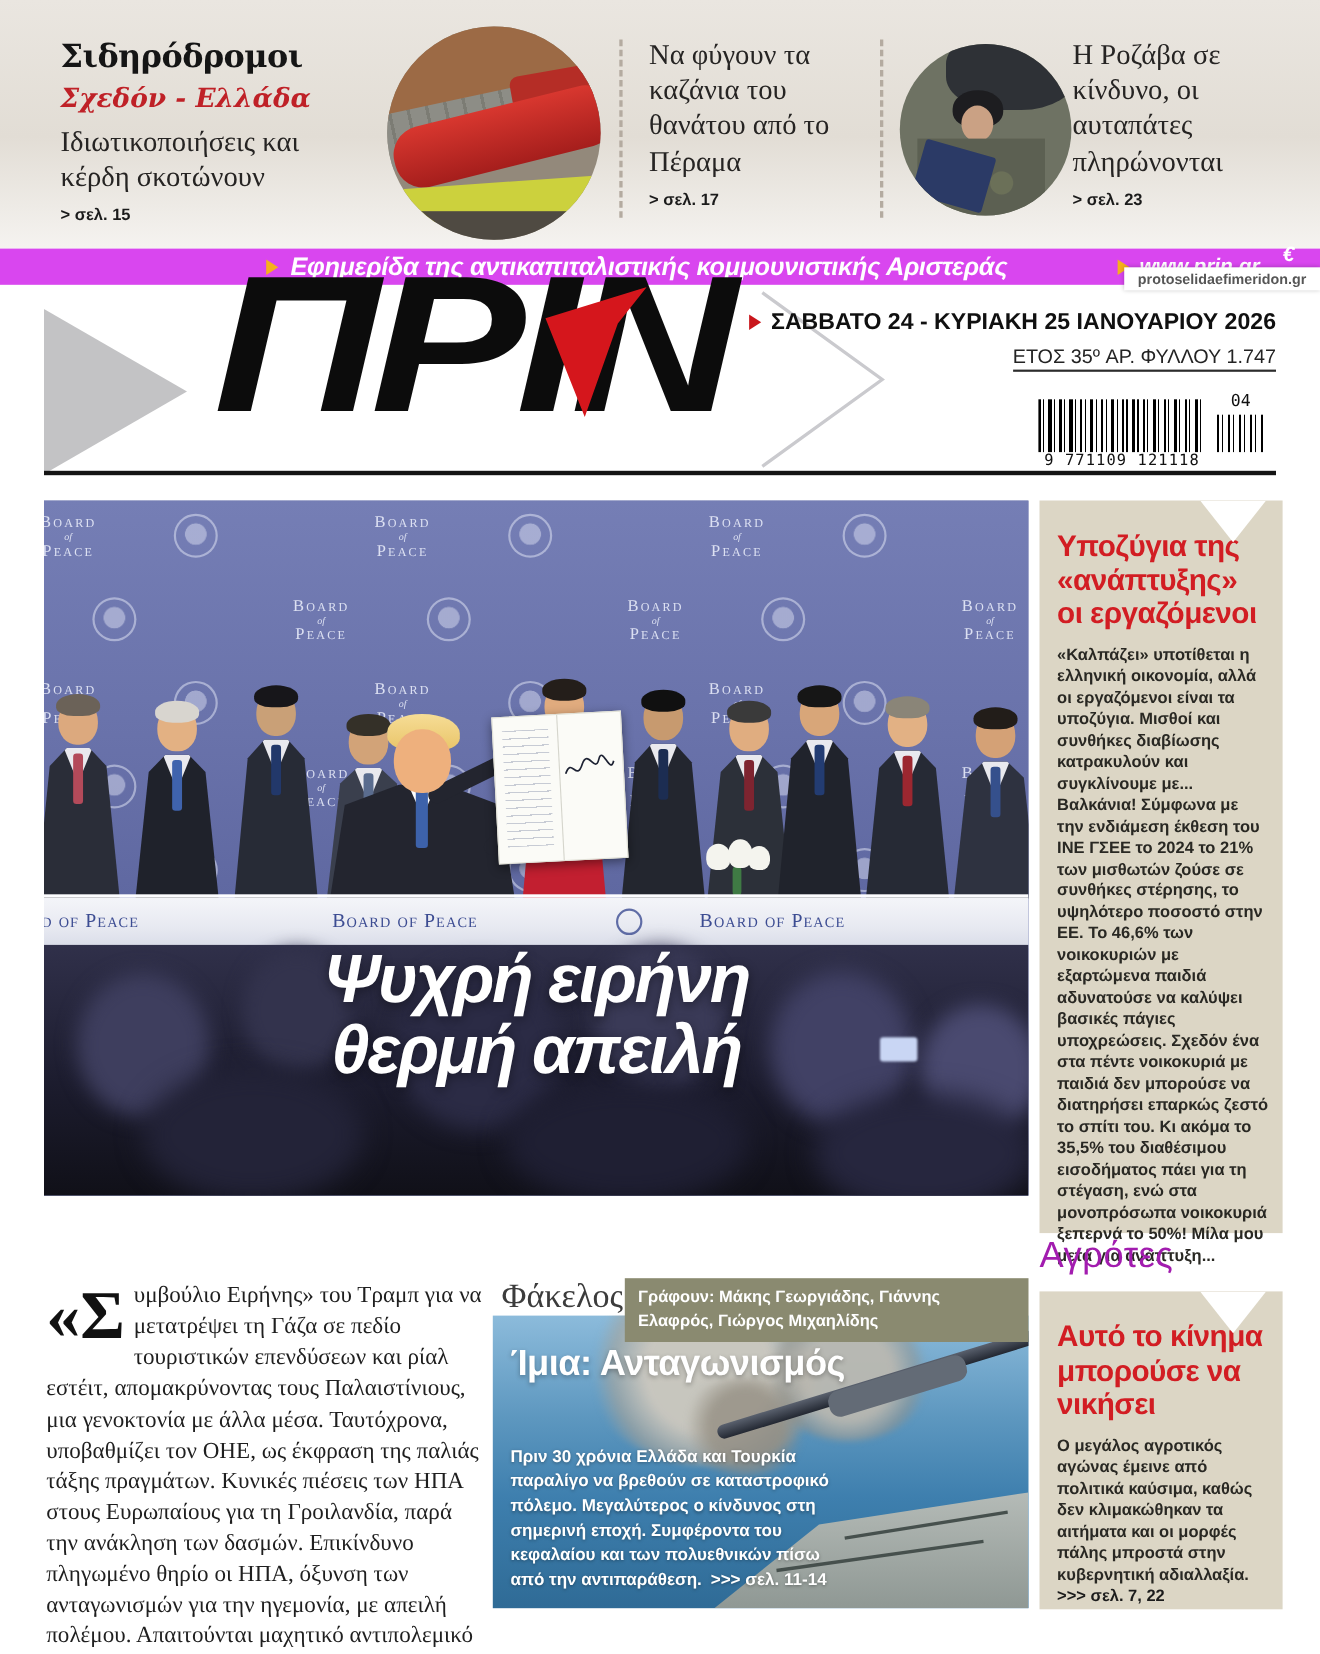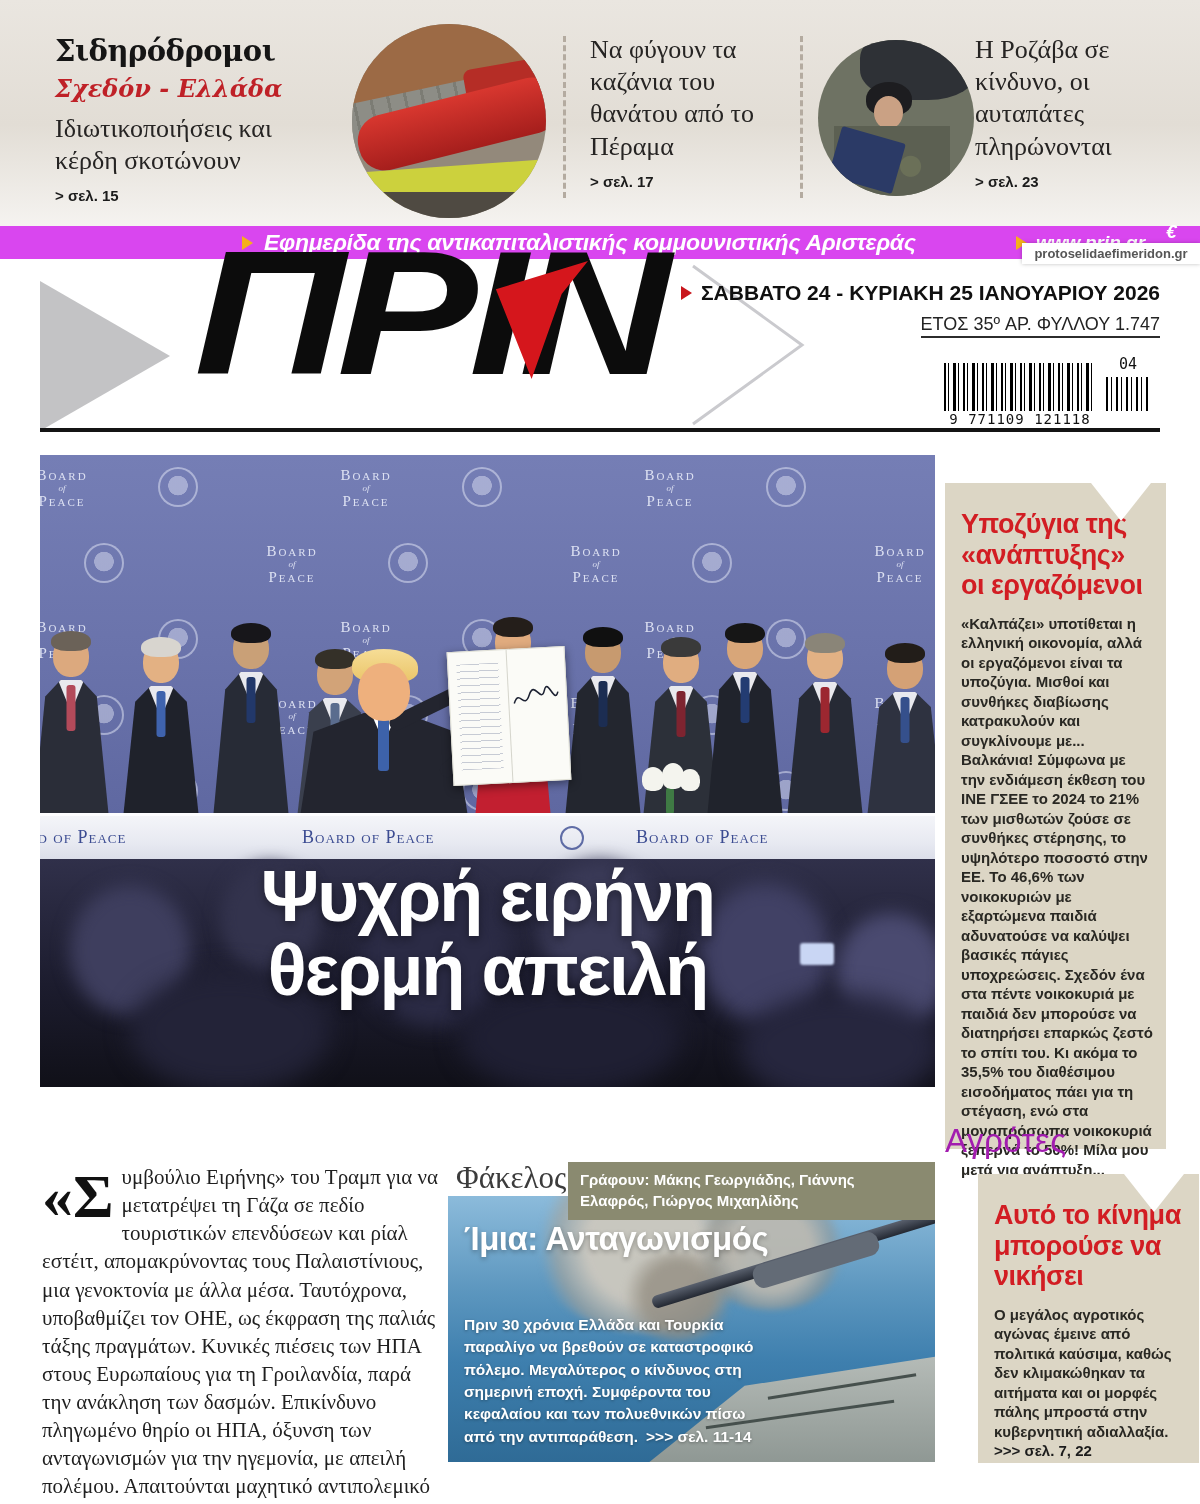--- a/index.html
+++ b/index.html
@@ -101,21 +101,21 @@
   .fl-stem{position:absolute;left:28px;top:24px;width:8px;height:28px;background:#3f7a44;border-radius:4px;}
   .desk{position:absolute;left:0;top:358px;width:895px;height:46px;z-index:5;border-top:3px solid #fdfdff;
     background:linear-gradient(180deg,#f4f5f9 0%,#e7e9f1 60%,#d9dce8 100%);}
   .desk-label{position:absolute;top:11px;font-family:"Liberation Serif","DejaVu Serif",serif;font-variant:small-caps;
     letter-spacing:1px;font-size:18px;color:#3c4c92;white-space:nowrap;}
   .desk-seal{position:absolute;left:520px;top:10px;width:20px;height:20px;border:2px solid #3c4c92;border-radius:50%;opacity:.8;}
   .crowd{position:absolute;left:0;top:404px;width:895px;height:228px;z-index:6;
     background:linear-gradient(180deg,#30304a 0%,#1c1c2e 55%,#101018 100%);}
   .blob{position:absolute;border-radius:50%;}
   .headline{position:absolute;left:0;top:404px;width:895px;z-index:7;text-align:center;color:#ffffff;
-    font-weight:800;font-size:72px;line-height:1.03;letter-spacing:-2px;text-shadow:0 3px 10px rgba(0,0,0,.4);}
+    font-weight:800;font-size:62px;line-height:1.03;letter-spacing:-2px;text-shadow:0 3px 10px rgba(0,0,0,.4);font-style:italic;}
 
   
   .intro{position:absolute;left:42px;top:1094px;width:893px;
     font-family:"Liberation Serif","DejaVu Serif",serif;font-size:21.5px;line-height:1.42;color:#141414;}
   .article{position:absolute;left:42px;top:1163px;width:402px;
     font-family:"Liberation Serif","DejaVu Serif",serif;font-size:21px;line-height:1.34;color:#1f1f1f;}
   .dropcap{float:left;font-weight:bold;font-size:62px;line-height:0.82;padding:8px 8px 0 0;color:#111;}
 
   
   .fakelos{position:absolute;left:448px;top:1156px;width:585px;height:308px;}
@@ -132,22 +132,22 @@
     background:linear-gradient(180deg,#b7bdb9,#8f9894);}
   .fk-rail{position:absolute;background:#46504d;height:3px;}
   .fk-title{position:absolute;left:16px;top:24px;font-weight:800;font-size:33px;line-height:1.14;color:#ffffff;
     letter-spacing:-0.5px;text-shadow:0 2px 5px rgba(0,0,0,.3);z-index:3;}
   .fk-body{position:absolute;left:16px;top:118px;width:314px;font-weight:bold;font-size:15.5px;line-height:1.44;
     color:#ffffff;text-shadow:0 1px 3px rgba(0,0,0,.35);z-index:3;}
   .fk-page{margin-left:8px;white-space:nowrap;}
 
   
   .sbox{position:absolute;left:945px;width:221px;background:#dcd6c5;}
-  .sbox1{top:455px;height:666px;margin-top:28px;}
-  .sbox2{top:1174px;height:289px;margin-left:33px;}
+  .sbox1{top:455px;height:666px;}
+  .sbox2{top:1174px;height:289px;}
   .notch{position:absolute;top:0;left:146px;width:60px;height:38px;background:#ffffff;clip-path:polygon(0 0,100% 0,50% 100%);}
   .s-title{padding:26px 14px 0 16px;color:#d21d23;font-weight:800;font-size:27px;line-height:1.13;letter-spacing:-0.5px;}
   .s-body{padding:13px 12px 0 16px;color:#292823;font-weight:bold;font-size:15px;line-height:19.5px;}
   .s-page{color:#1c1c1c;white-space:nowrap;}
   .s-label{position:absolute;left:945px;top:1122px;font-size:33px;color:#a21caf;letter-spacing:0.5px;}
 </style>
 </head>
 <body>
 
 <div class="page">

